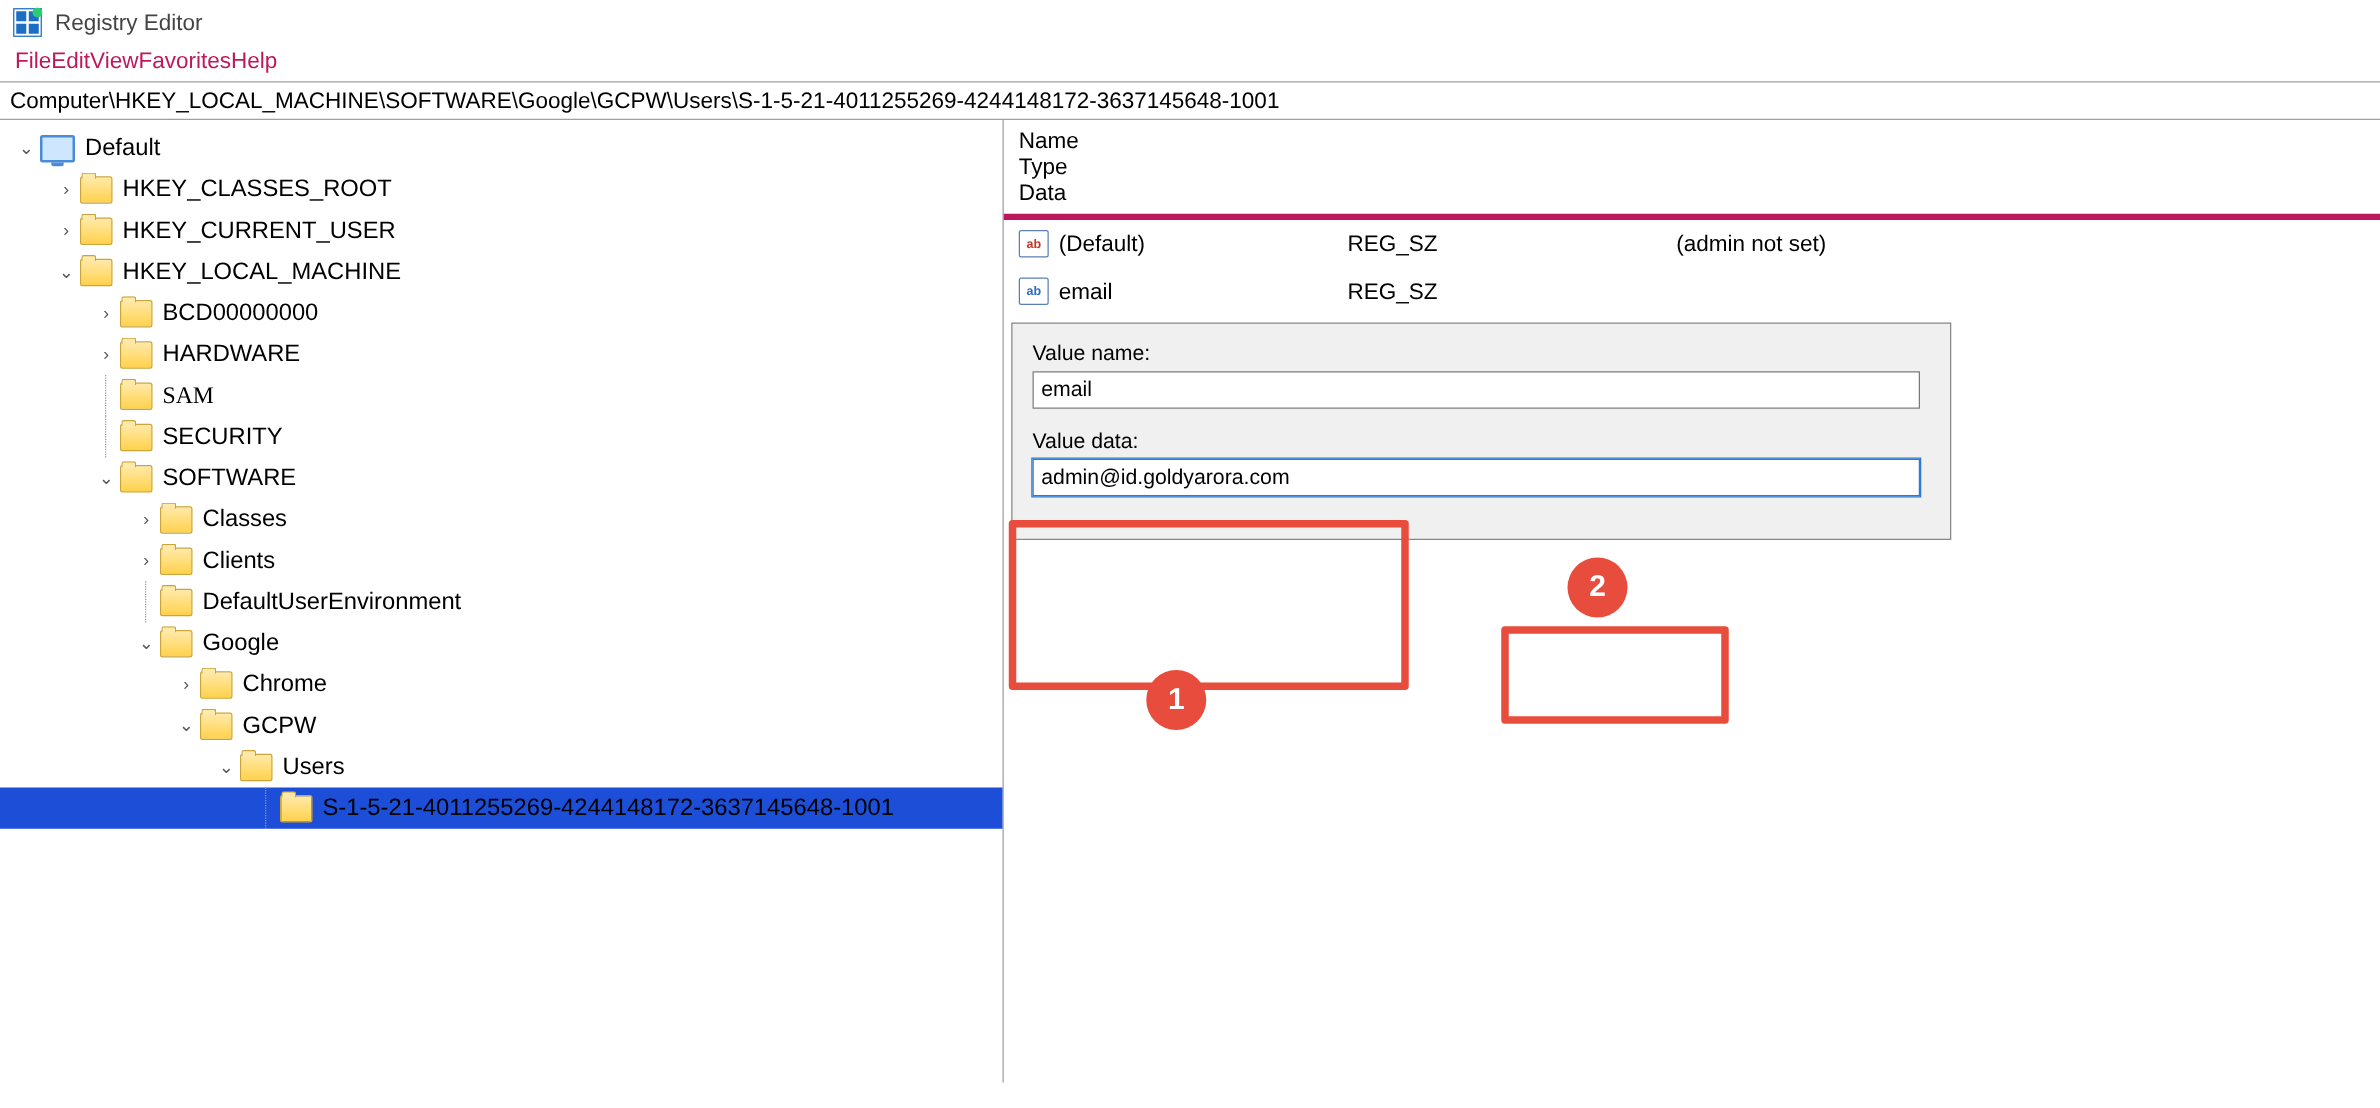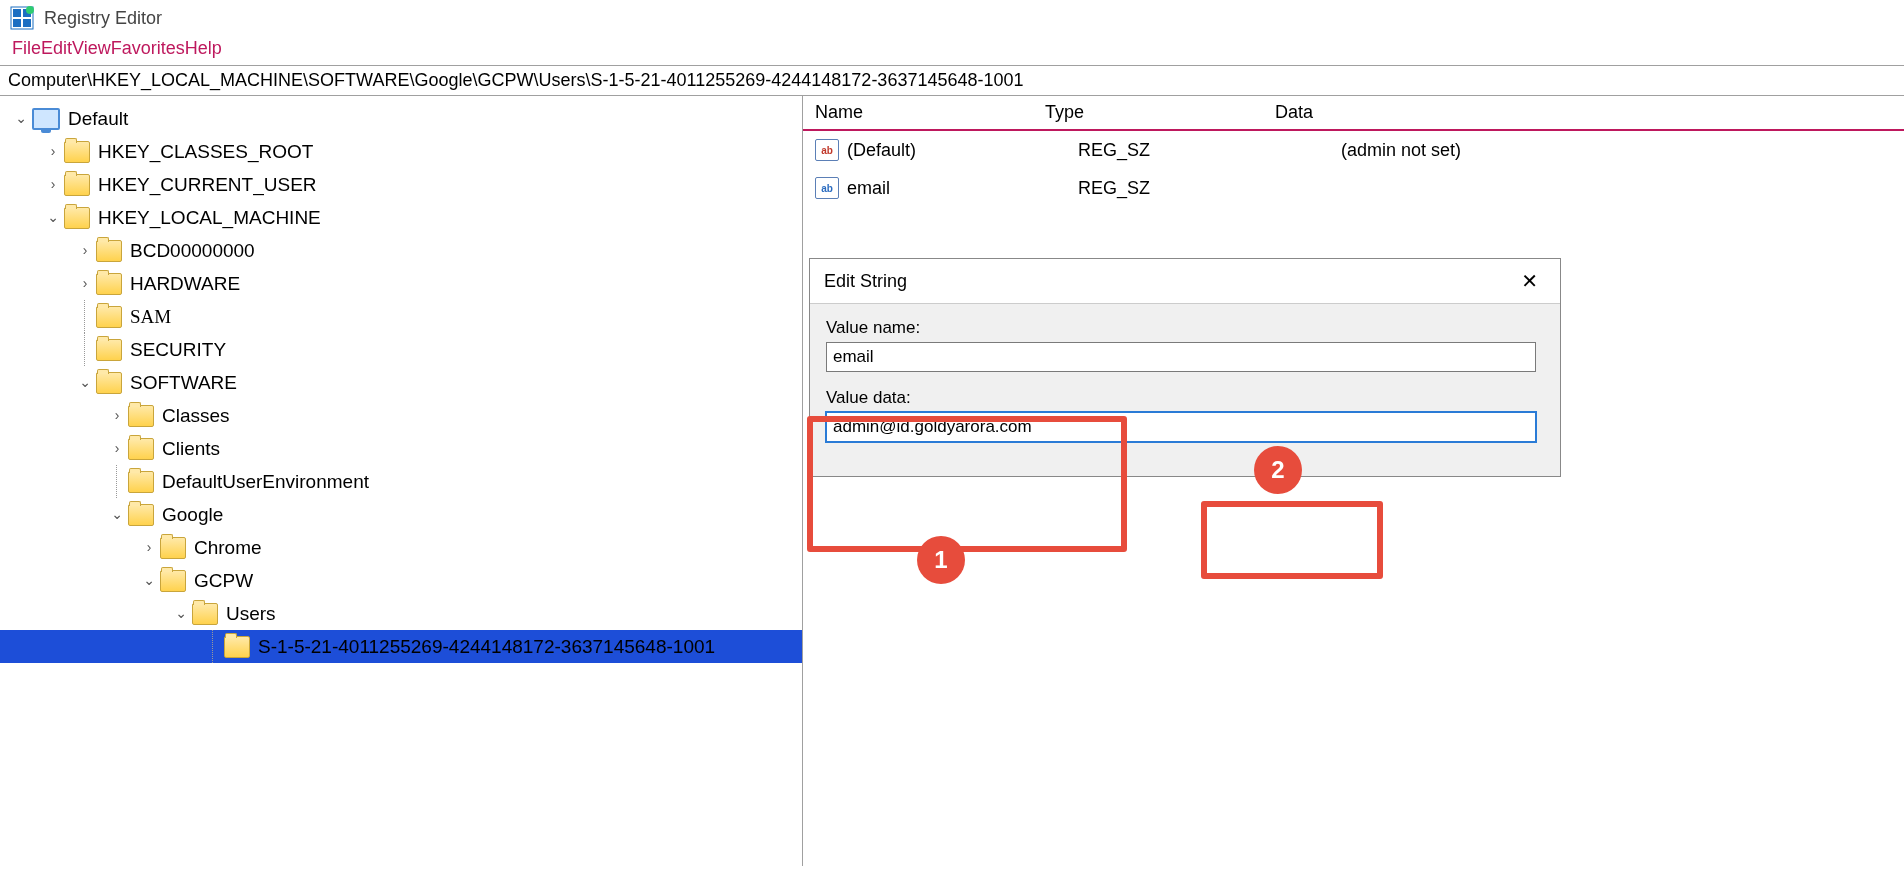--- a/index.html
+++ b/index.html
@@ -21,21 +21,21 @@
   .node{display:flex;align-items:center;height:33px;line-height:33px;white-space:nowrap;}
   .toggle{width:22px;text-align:center;color:#555;font-size:14px;user-select:none;}
   .vline{width:22px;display:inline-flex;justify-content:center;}
   .vline::before{content:"";display:block;width:1px;height:33px;border-left:1px dotted #999;}
   .folder{width:24px;height:20px;background:linear-gradient(#ffe9a8,#ffd24d);border:1px solid #c9a53b;border-radius:2px;margin-right:8px;position:relative;}
   .folder::before{content:"";position:absolute;top:-4px;left:0;width:10px;height:4px;background:#ffe9a8;border:1px solid #c9a53b;border-bottom:none;border-radius:2px 2px 0 0;}
   .comp-ico{width:24px;height:18px;border:2px solid #4a8bd6;border-radius:2px;background:#cfe6ff;margin-right:8px;position:relative;}
   .comp-ico::after{content:"";position:absolute;left:7px;bottom:-5px;width:10px;height:3px;background:#4a8bd6;border-radius:0 0 2px 2px;}
   .sel{background:#1d4ed8;}
   
-  .cols{display:flex;border-bottom:2px solid #be185d;font-size:18px;padding:6px 0 6px 12px;}
+  .cols{display:flex;border-bottom:5px solid #be185d;font-size:18px;padding:6px 0 6px 12px;flex-direction:column;}
   .cols .c1{width:230px;}
   .cols .c2{width:230px;}
   .cols .c3{flex:1;}
   .row{display:flex;align-items:center;padding:4px 0 4px 12px;font-size:18px;height:30px;gap:33px;}
   .row .c1{width:230px;display:flex;align-items:center;}
   .row .c2{width:230px;}
   .row .c3{flex:1;}
   .regsz-icon{width:22px;height:20px;border:1px solid #5b7fb6;background:#fff;margin-right:8px;display:flex;align-items:center;justify-content:center;font-size:10px;color:#c0392b;font-weight:bold;border-radius:2px;}
   .regsz-icon.alt{color:#2b6cc0;}
   
@@ -191,24 +191,20 @@
       <div class="row">
         <div class="c1">
           <span class="regsz-icon alt">ab</span>
           <span>email</span>
         </div>
         <div class="c2">REG_SZ</div>
         <div class="c3"></div>
       </div>
 
       <div class="dlg">
-        <div class="dlg-title">
-          <span>Edit String</span>
-          <span class="dlg-close">✕</span>
-        </div>
         <div class="dlg-body">
           <div class="fld-label">Value name:</div>
           <input class="fld-input" readonly="" value="email" style="">
           <div class="fld-label">Value data:</div>
           <input class="fld-input focus" value="admin@id.goldyarora.com" style="">
         </div>
       </div>
 
       <div class="ann" style="left:4px;top:320px;width:308px;height:124px;"></div>
       <div class="ann" style="left:398px;top:405px;width:170px;height:66px;"></div>

